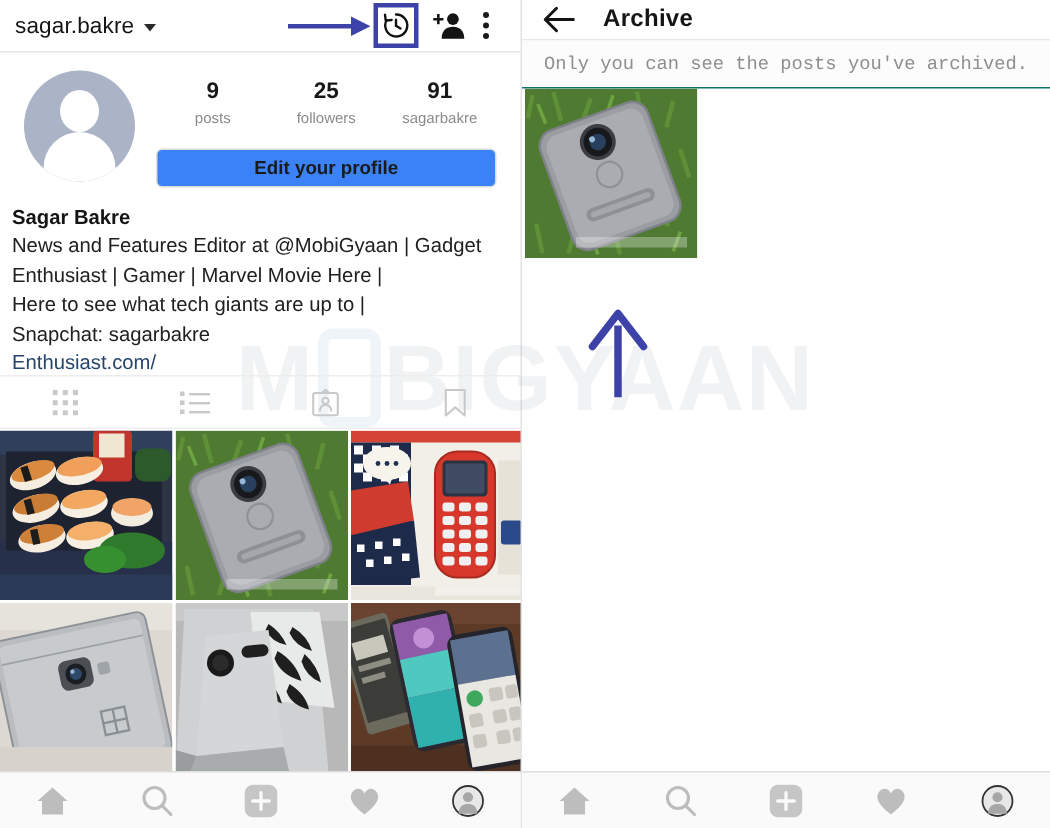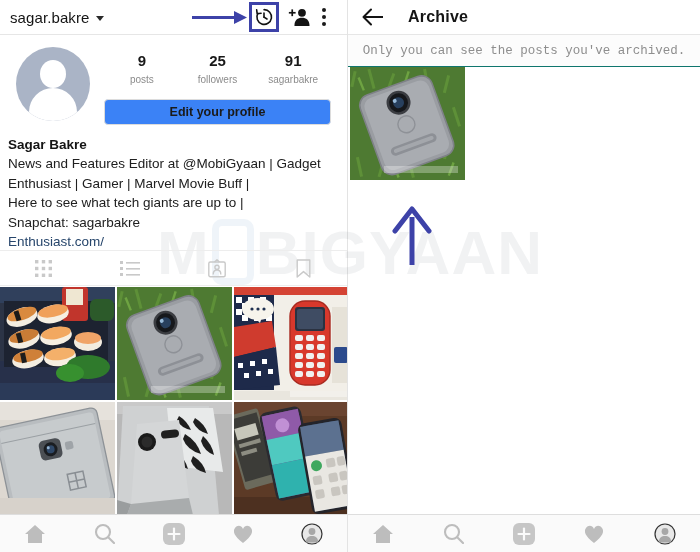--- a/index.html
+++ b/index.html
@@ -109,22 +109,22 @@
   .bottomnav {
     position:absolute; bottom:0; left:0; width:347px; height:38px;
     background:#fafafa; border-top:1px solid #dedede;
     display:flex; align-items:center; z-index:40;
   }
   .bottomnav.right { left:348px; width:352px; }
   .nav-item { flex:1; display:flex; align-items:center; justify-content:center; cursor:pointer;}
 
   
   .arch-topbar {
-    height:35px; border-bottom:1px solid #e6e6e6;
-    display:flex; align-items:center; padding-left:14px; gap:24px;
+    height:27px; border-bottom:1px solid #e6e6e6;
+    display:flex; align-items:center; padding-left:14px; gap:18px;
   }
   .arch-title { font-size:16px; font-weight:bold; color:#151515; letter-spacing:.2px;}
   .arch-note {
     height:32px; display:flex; align-items:center; justify-content:center;
     font-size:12.5px; color:#8e8e8e; border-bottom:1px solid #0f766e;
     background:#fcfcfc;
     font-family:Liberation Mono, monospace;
   }
   .arch-grid { padding-top:0px; }
   .arch-cell { width:115px; height:113px; overflow:hidden; margin-left:2px;}
@@ -199,21 +199,21 @@
             <div class="stat-lbl">sagarbakre</div>
           </div>
         </div>
         <div class="edit-btn">Edit your profile</div>
       </div>
     </div>
 
     <div class="bio">
       <div class="bio-name">Sagar Bakre</div>
       <div class="bio-line">News and Features Editor at @MobiGyaan | Gadget</div>
-      <div class="bio-line">Enthusiast | Gamer | Marvel Movie Buff |</div>
+      <div class="bio-line">Enthusiast | Gamer | Marvel Movie Here |</div>
       <div class="bio-line">Here to see what tech giants are up to |</div>
       <div class="bio-line">Snapchat: sagarbakre</div>
       <div class="bio-link">Enthusiast.com/</div>
     </div>
 
     <div class="tabbar">
       <div class="tab">
         <svg width="17" height="17" viewBox="0 0 17 17">
           <g fill="#c9c9c9">
             <rect x="0" y="0" width="3.4" height="3.4"></rect>

